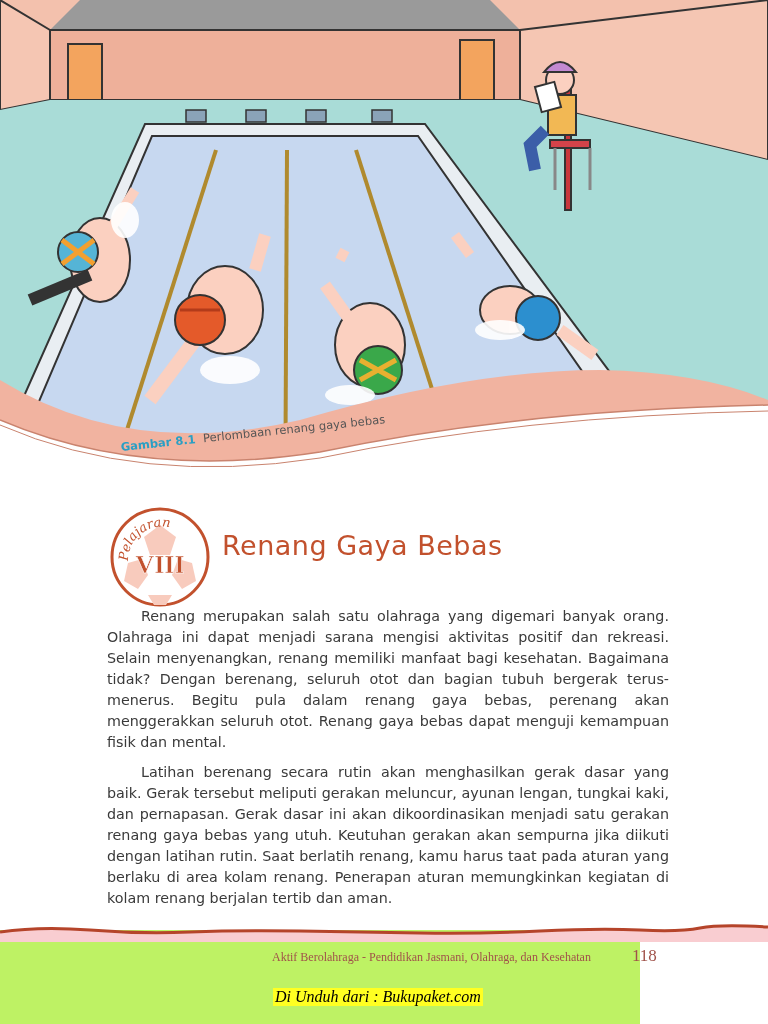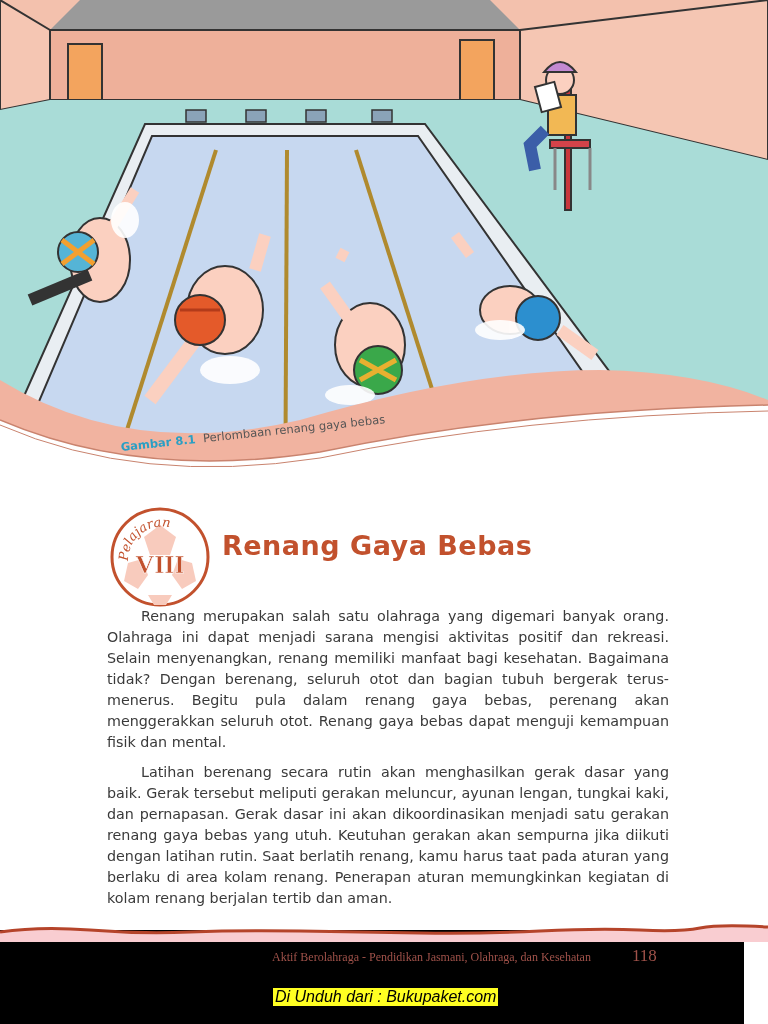--- a/index.html
+++ b/index.html
@@ -1,28 +1,28 @@
 <!DOCTYPE html>
 <html><head>
 <meta charset="utf-8">
 <style>
   html,body{margin:0;padding:0;}
   body{width:768px;height:1024px;position:relative;overflow:hidden;background:#ffffff;font-family:"DejaVu Sans",sans-serif;}
   .illus{position:absolute;left:0;top:0;width:768px;height:470px;}
   .caption{position:absolute;left:120px;top:440px;font-size:11.5px;color:#555;transform:rotate(-6deg);transform-origin:left top;white-space:nowrap;}
   .caption .num{color:#2a9fc4;font-weight:bold;margin-right:4px;}
   .badge{position:absolute;left:108px;top:505px;width:104px;height:104px;}
-  .title{position:absolute;left:222px;top:530px;font-size:27px;font-weight:bold;color:#c2512d;letter-spacing:0.5px;}
+  .title{position:absolute;left:222px;top:530px;font-size:27px;font-weight:normal;color:#c2512d;letter-spacing:0.5px;}
   .body{position:absolute;left:107px;top:606px;width:562px;font-size:14.3px;line-height:21px;color:#3a3a3a;text-align:justify;}
   .body p{margin:0 0 9px 0;text-indent:34px;}
-  .footer{position:absolute;left:0;top:930px;width:744px;height:94px;background:#000000;}
+  .footer{position:absolute;left:0;top:930px;width:640px;height:94px;background:#bef264;}
   .footer svg{position:absolute;left:0;top:-8px;}
   .foot-text{position:absolute;left:272px;top:20px;font-family:"Liberation Serif",serif;font-size:12px;color:#a0524a;}
   .foot-page{position:absolute;left:632px;top:16px;font-family:"Liberation Serif",serif;font-size:17px;color:#a0524a;}
-  .download{position:absolute;left:273px;top:58px;background:#ffff22;padding:0 2px;font-family:Liberation Sans, sans-serif;font-style:italic;font-size:16px;color:#000;}
+  .download{position:absolute;left:273px;top:58px;background:#ffff22;padding:0 2px;font-family:Liberation Serif, serif;font-style:italic;font-size:16px;color:#000;}
 </style>
 </head>
 <body>
 
 <svg class="illus" viewBox="0 0 768 470" xmlns="http://www.w3.org/2000/svg">
 
   <rect x="0" y="0" width="768" height="470" fill="#f3c1ad"></rect>
   <polygon points="50,30 520,30 490,0 80,0" fill="#9a9a9a"></polygon>
   <polygon points="50,30 520,30 520,100 50,100" fill="#eeb09a" stroke="#333" stroke-width="2"></polygon>
   <polygon points="0,0 50,30 50,100 0,110" fill="#f5c6b3" stroke="#333" stroke-width="2"></polygon>

